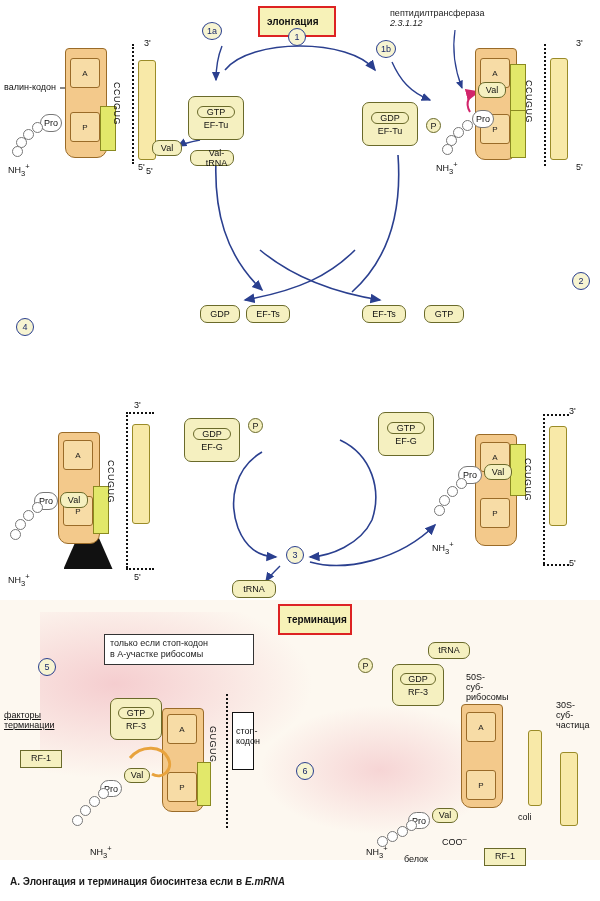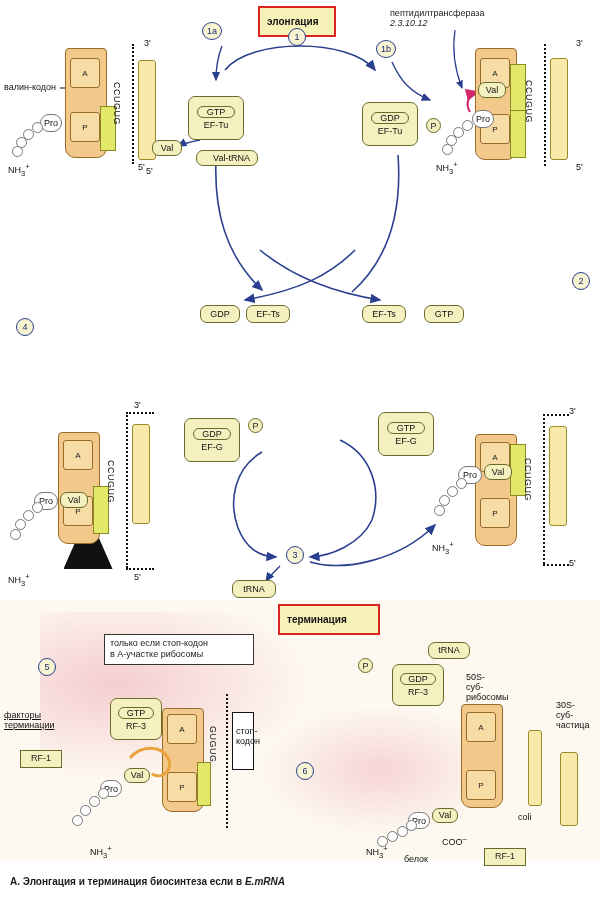--- a/index.html
+++ b/index.html
@@ -112,21 +112,21 @@
   .cap{font-weight:bold;font-size:10px;}
   .ital{font-style:italic;}
 </style>
 </head>
 <body>
 
 <div class="abs red-label" style="left:258px;top:6px;width:78px;">элонгация</div>
 
 <div class="abs" style="left:390px;top:8px;width:150px;">
   <div style="font-size:9px;">пептидилтрансфераза</div>
-  <div class="ital" style="font-size:9px;">2.3.10.12</div>
+  <div class="ital" style="font-size:9px;">2.3.1.12</div>
 </div>
 
 <svg width="600" height="901">
   <defs>
     <marker id="ah" markerWidth="7" markerHeight="7" refX="6" refY="3" orient="auto">
       <path d="M0,0 L7,3 L0,6 z" fill="#2a3f8f"></path>
     </marker>
     <marker id="ahb" markerWidth="8" markerHeight="8" refX="7" refY="3.5" orient="auto">
       <path d="M0,0 L8,3.5 L0,7 z" fill="#111"></path>
     </marker>
@@ -200,21 +200,21 @@
 </div>
 
 <div class="abs plain" style="left:4px;top:82px;">валин-кодон</div>
 <div class="abs plain" style="left:146px;top:166px;">5'</div>
 
 <div class="abs pill" style="left:188px;top:96px;width:56px;height:44px;">
   <div style="border:1px solid #6a6a2a;border-radius:7px;background:#f5f0c0;width:36px;">GTP</div>
   <div style="margin-top:2px;">EF-Tu</div>
 </div>
 <div class="abs pill" style="left:152px;top:140px;width:30px;height:16px;">Val</div>
-<div class="abs pill" style="left:196px;top:150px;width:62px;height:16px;padding-left:12px;">Val-tRNA</div>
+<div class="abs pill" style="left:190px;top:150px;width:44px;height:16px;padding-left:12px;">Val-tRNA</div>
 
 <div class="abs pill" style="left:362px;top:102px;width:56px;height:44px;">
   <div style="border:1px solid #6a6a2a;border-radius:7px;background:#f5f0c0;width:36px;">GDP</div>
   <div style="margin-top:2px;">EF-Tu</div>
 </div>
 <div class="abs p-circle" style="left:426px;top:118px;">P</div>
 
 <div class="abs pill" style="left:200px;top:305px;width:40px;height:18px;">GDP</div>
 <div class="abs pill" style="left:246px;top:305px;width:44px;height:18px;">EF-Ts</div>
 <div class="abs pill" style="left:362px;top:305px;width:44px;height:18px;">EF-Ts</div>
@@ -314,21 +314,21 @@
   <span>NH</span><sub>3</sub><sup>+</sup>
 </div>
 
 <div class="abs" style="left:0px;top:600px;width:600px;height:260px;background:#fdf8f0;"></div>
 
 <div class="abs" style="left:40px;top:612px;width:300px;height:180px;
             background:radial-gradient(ellipse at 25% 40%, rgba(238,170,180,0.55) 0%, rgba(238,170,180,0.0) 62%);"></div>
 <div class="abs" style="left:250px;top:700px;width:260px;height:140px;
             background:radial-gradient(ellipse at 50% 50%, rgba(238,170,180,0.45) 0%, rgba(238,170,180,0.0) 65%);"></div>
 
-<div class="abs red-label" style="left:278px;top:604px;width:102px;">терминация</div>
+<div class="abs red-label" style="left:278px;top:604px;width:74px;">терминация</div>
 
 <div class="abs box-note" style="left:104px;top:634px;width:150px;white-space:pre-line;">только если стоп-кодон
 в А-участке рибосомы</div>
 
 <div class="abs circlebadge" style="left:38px;top:658px;width:18px;height:18px;">5</div>
 <div class="abs circlebadge" style="left:296px;top:762px;width:18px;height:18px;">6</div>
 
 <div class="abs plain" style="left:4px;top:710px;width:64px;white-space:pre-line;text-decoration:underline;">факторы
 терминации</div>
 <div class="abs tag-box" style="left:20px;top:750px;width:42px;height:18px;">RF-1</div>

